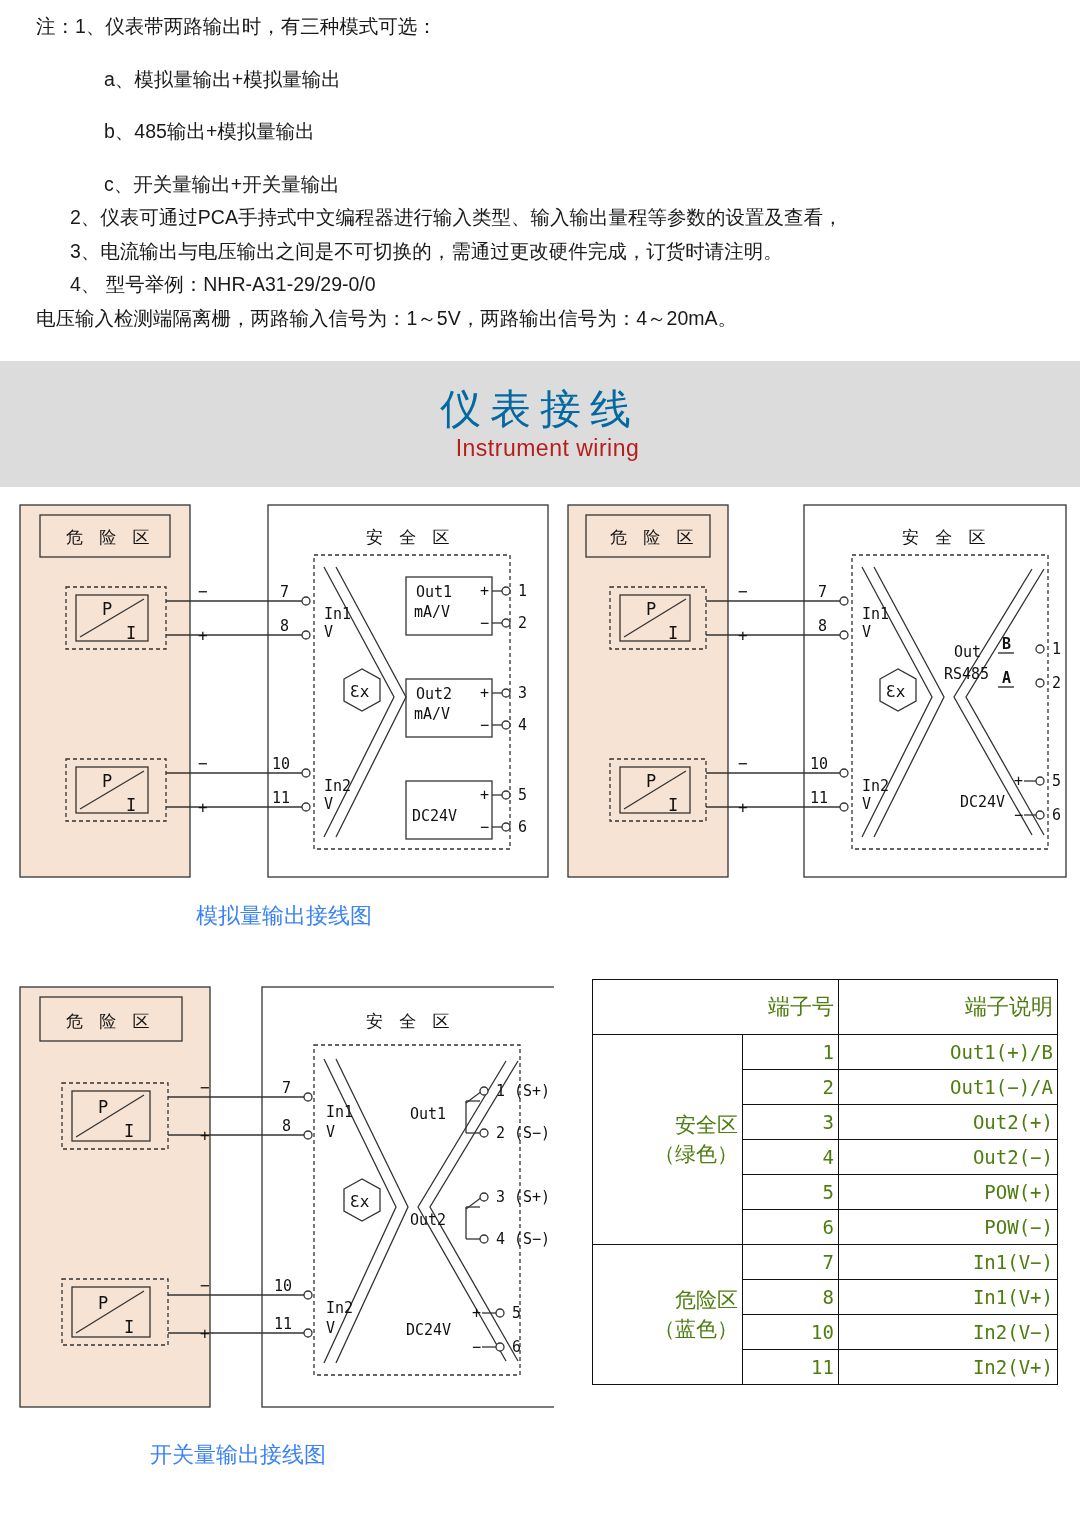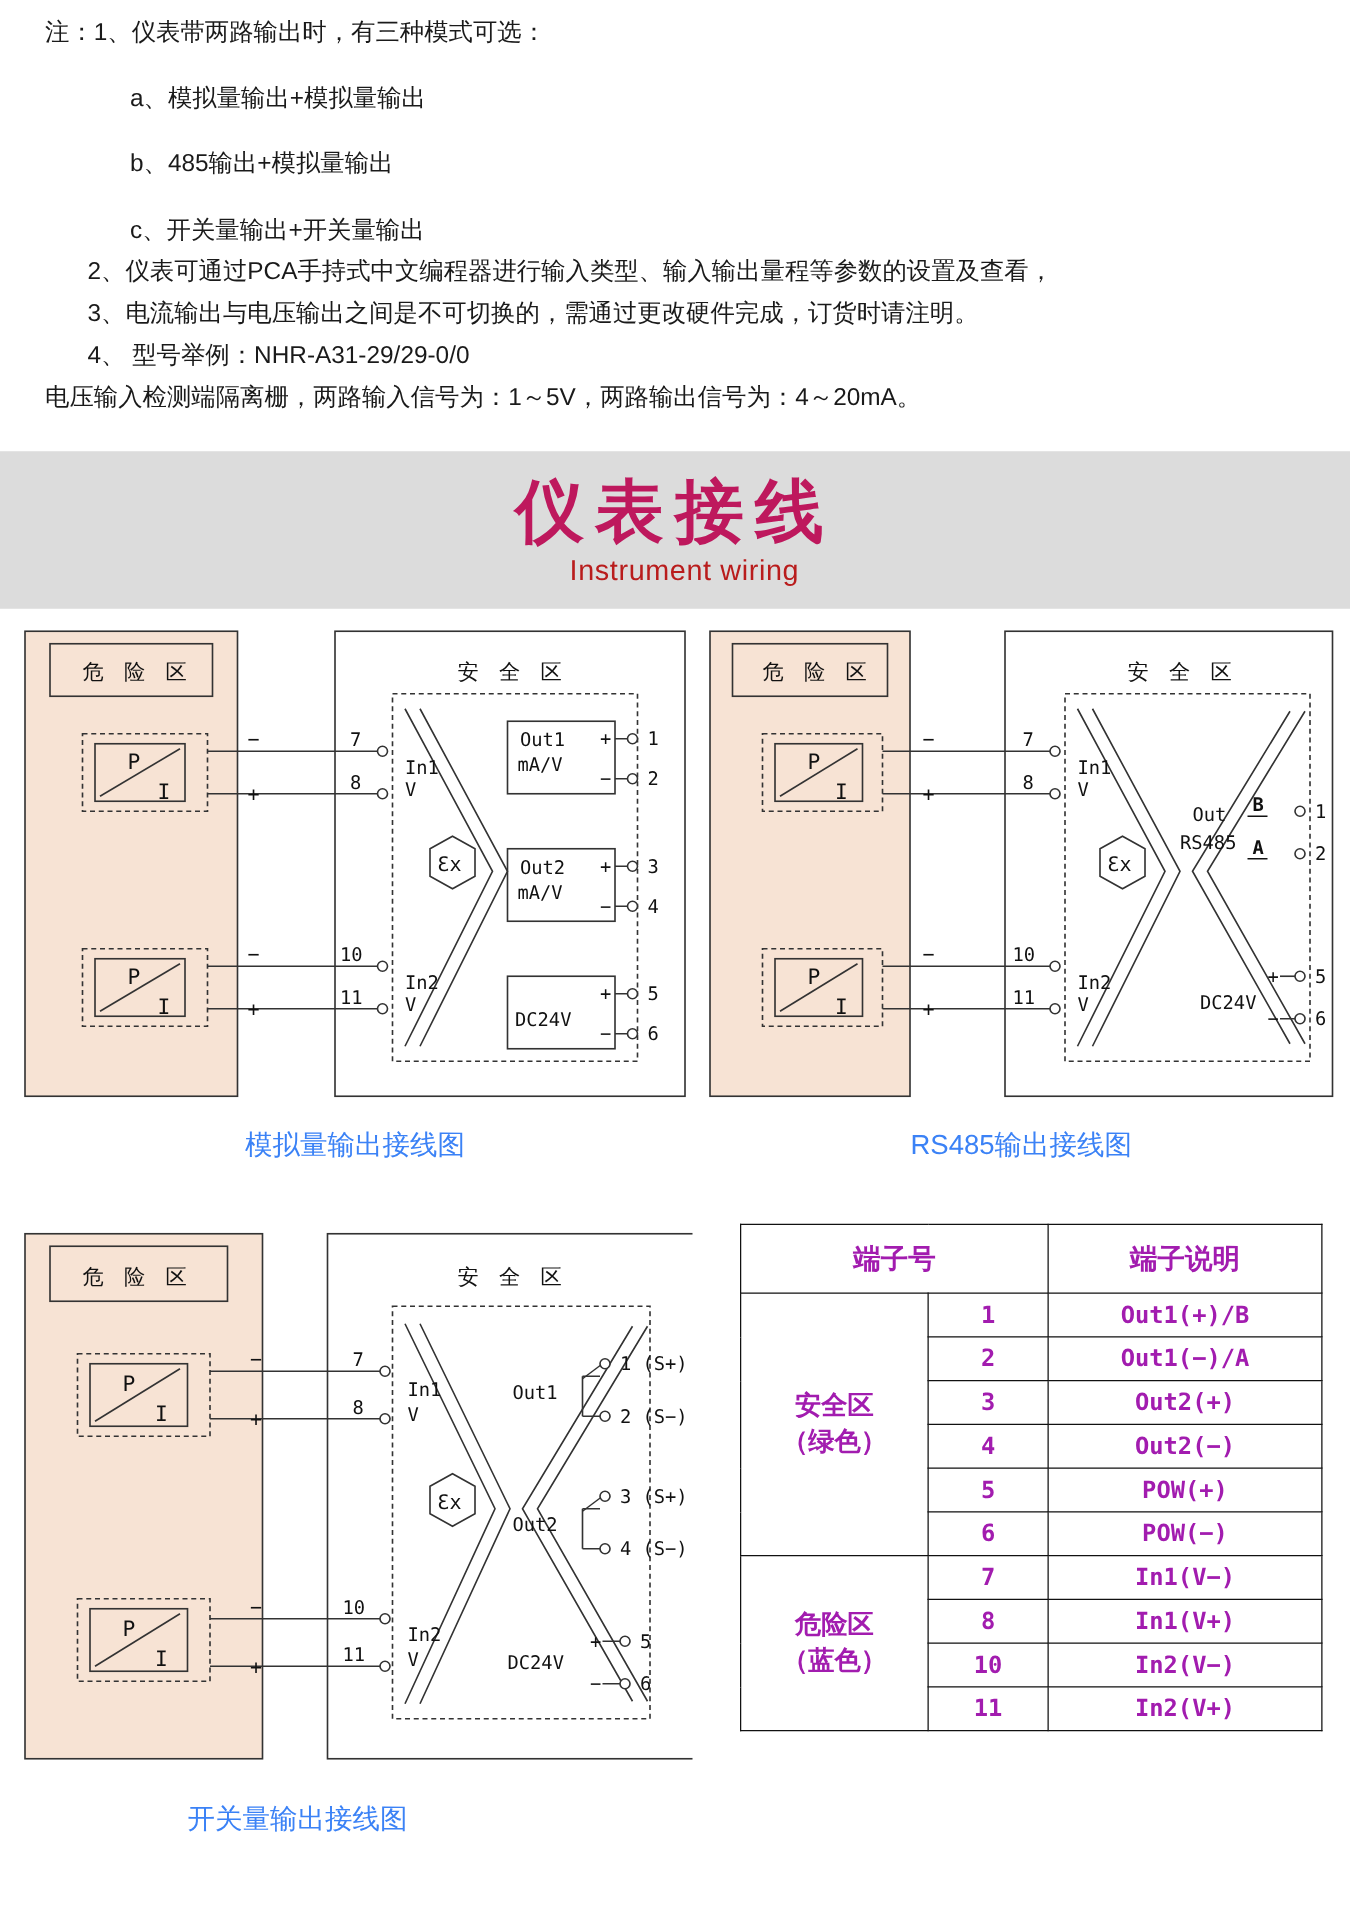--- a/index.html
+++ b/index.html
@@ -29,24 +29,24 @@
     margin-top: 26px;
     width: 1080px;
     height: 126px;
     background: #dcdcdc;
     display: flex;
     flex-direction: column;
     align-items: center;
     justify-content: center;
   }
   .banner-cn {
-    font-size: 55px;
-    font-weight: bold;
+    font-size: 41px;
+    font-weight: normal;
     letter-spacing: 9px;
-    color: #be185d;
+    color: #0369a1;
     line-height: 1.15;
   }
   .banner-en {
     font-size: 23px;
     color: #b91c1c;
     letter-spacing: .5px;
     margin-top: 2px;
     margin-left: 15px;
   }
 
@@ -67,24 +67,24 @@
   .term-table {
     position: absolute;
     left: 592px;
     top: 492px;
     width: 466px;
     border-collapse: collapse;
     font-size: 19px;
   }
   .term-table td, .term-table th {
     border: 1.6px solid #111;
-    text-align: center;
+    text-align: right;
     padding: 6px 4px;
-    font-weight: bold;
-    color: #a21caf;
+    font-weight: normal;
+    color: #4d7c0f;
   }
   .term-table th { font-size: 22px; padding: 12px 4px; }
   .term-table .zone { font-size: 21px; line-height: 1.35; width: 150px; }
   .term-table .num { width: 96px; font-size: 19px; }
   .term-table .desc { font-size: 19px; }
   .mono { font-family: "DejaVu Sans Mono", "Liberation Mono", monospace; }
 </style>
 </head>
 <body>
 
@@ -262,21 +262,20 @@
         <text x="490" y="157">1</text>
         <text x="490" y="191">2</text>
         <text x="398" y="310">DC24V</text>
         <text x="452" y="289">+</text>
         <text x="452" y="323">−</text>
         <text x="490" y="289">5</text>
         <text x="490" y="323">6</text>
         <text x="324" y="200" font-size="16">Ɛx</text>
       </g>
     </svg>
-    <div class="caption">RS485输出接线图</div>
   </div>
 
   <div class="dgwrap" style="left:14px; top:492px;">
     <svg width="540" height="455" viewBox="0 0 540 455">
       <g fill="none" stroke="#333" stroke-width="1.3">
         <rect x="6" y="8" width="190" height="420" fill="#f7e3d4" stroke="#333"></rect>
         <rect x="26" y="18" width="142" height="44" fill="#f7e3d4" stroke="#333"></rect>
         <rect x="248" y="8" width="316" height="420" fill="#ffffff" stroke="#333"></rect>
         <rect x="48" y="104" width="106" height="66" stroke-dasharray="4 3"></rect>
         <rect x="58" y="112" width="78" height="50"></rect>

